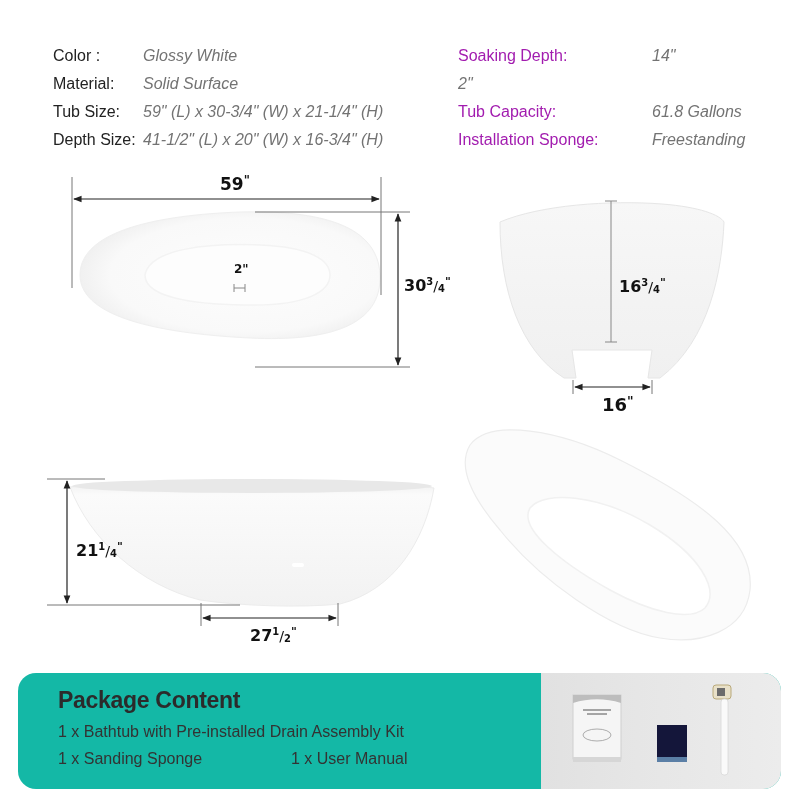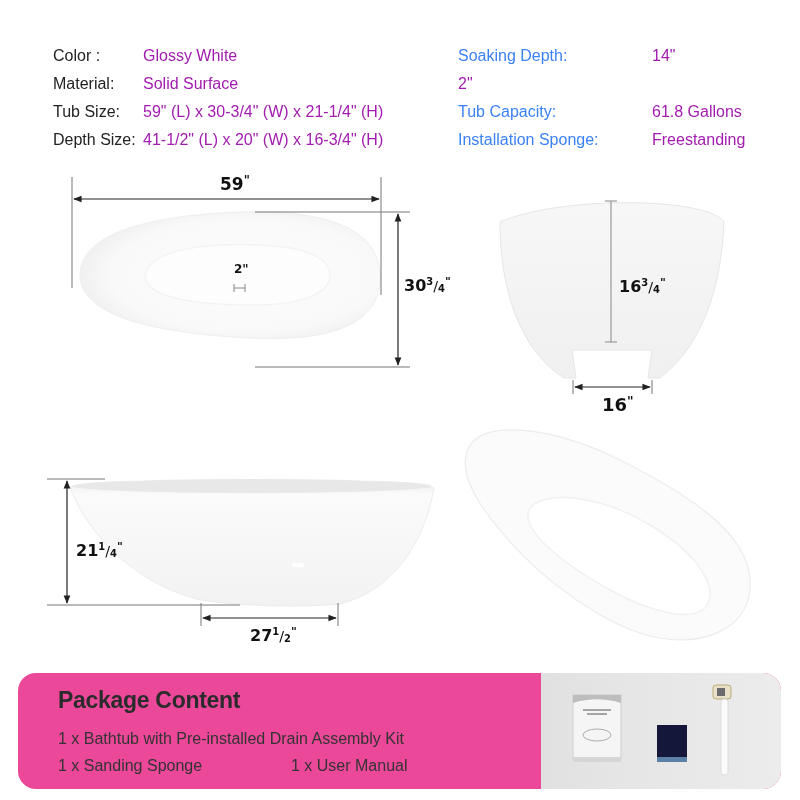--- a/index.html
+++ b/index.html
@@ -4,35 +4,35 @@
 <style>
   * { box-sizing: border-box; margin: 0; padding: 0; }
   html, body { width: 800px; height: 800px; background: #ffffff; overflow: hidden; }
   body { position: relative; font-family: "Liberation Sans", "DejaVu Sans", sans-serif; color: #2a2a2a; }
 
   .specs { position: absolute; top: 22px; font-size: 16px; line-height: 28px; margin-top: 20px; }
   .specs .row { display: flex; height: 28px; white-space: nowrap; }
   .specs-left { left: 53px; }
   .specs-left .k { width: 90px; color: #222; font-weight: 500; }
   .specs-right { left: 458px; }
-  .specs-right .k { width: 194px; color: #3b82f6; }
-  .specs .v { color: #a21caf; }
+  .specs-right .k { width: 194px; color: #a21caf; }
+  .specs .v { color: #737373; font-style: italic; }
 
   .dim { position: absolute; color: #111; font-weight: bold; font-family: "DejaVu Sans", sans-serif; white-space: nowrap; }
   .dim sup { font-size: 0.62em; vertical-align: 0.55em; }
   .dim sub { font-size: 0.62em; vertical-align: -0.1em; }
   .dim .frac-slash { font-size: 0.9em; font-weight: normal; }
   .dim .q { font-size: 0.7em; vertical-align: 0.5em; }
 
   svg.lines { position: absolute; left: 0; top: 0; width: 800px; height: 800px; pointer-events: none; }
 
-  .pkg { position: absolute; left: 18px; top: 673px; width: 763px; height: 116px; background: #ec4899; border-radius: 18px; overflow: hidden; }
+  .pkg { position: absolute; left: 18px; top: 673px; width: 763px; height: 116px; background: #14b8a6; border-radius: 18px; overflow: hidden; }
   .pkg-photo { position: absolute; right: 0; top: 0; width: 240px; height: 116px; background: linear-gradient(90deg, #e1e1e1 0%, #e6e6e6 40%, #ececec 100%); }
   .pkg-title { position: absolute; left: 40px; top: 14px; font-size: 23px; font-weight: bold; color: #2b2b2b; letter-spacing: -0.3px; }
-  .pkg-line { position: absolute; font-size: 16px; color: #333; white-space: nowrap; margin-top: 7px; }
+  .pkg-line { position: absolute; font-size: 16px; color: #333; white-space: nowrap; }
 </style>
 </head>
 <body>
 
 <div class="specs specs-left">
   <div class="row">
     <span class="k">Color :</span>
     <span class="v">Glossy White</span>
   </div>
   <div class="row">

